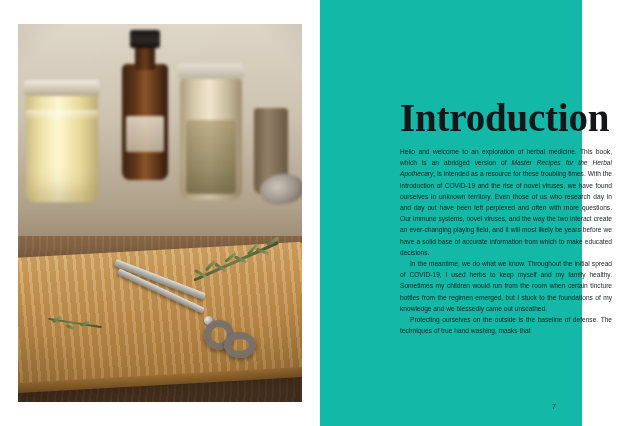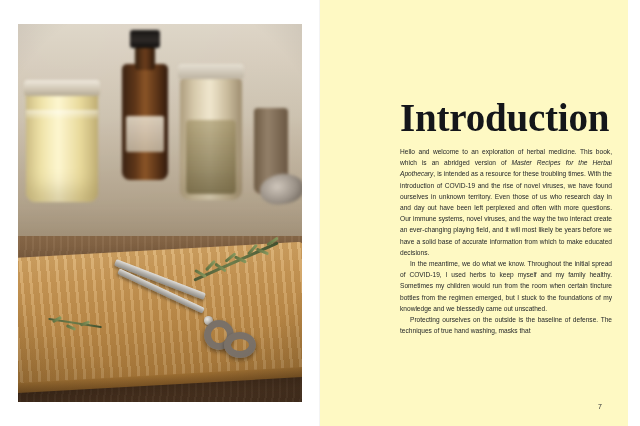--- a/index.html
+++ b/index.html
@@ -179,22 +179,22 @@
     box-shadow: 0 1px 2px rgba(0,0,0,0.5);
   }
   .vignette {
     position: absolute; inset: 0;
     background: radial-gradient(115% 95% at 50% 42%, rgba(0,0,0,0) 52%, rgba(0,0,0,0.30) 100%);
     pointer-events: none;
   }
   
   .page-right {
     position: relative;
-    width: 308px; height: 426px;
-    background: #fef9c3;
+    width: 262px; height: 426px;
+    background: #14b8a6;
     padding: 0;
   }
   .chapter-title {
     position: absolute;
     left: 80px; top: 72px;
     width: 222px;
     font-family: "Liberation Serif", serif;
     font-weight: 700;
     font-size: 39px;
     line-height: 1;

